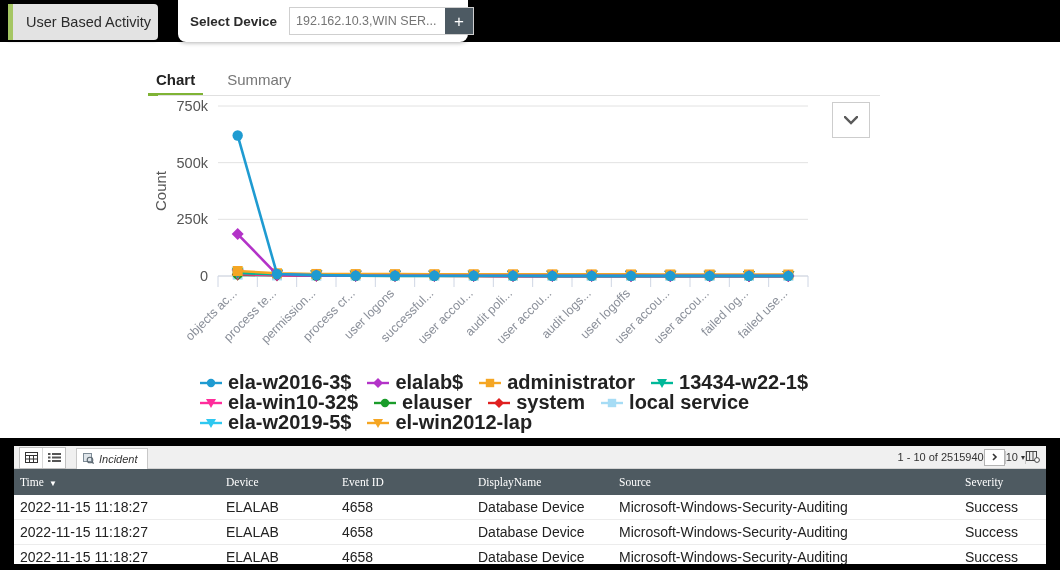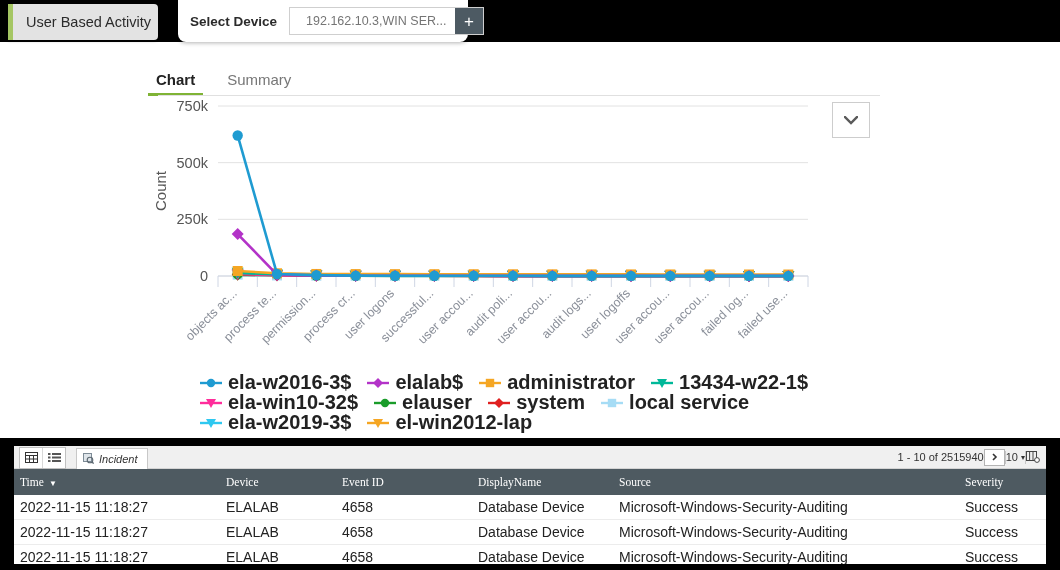--- a/index.html
+++ b/index.html
@@ -65,21 +65,20 @@
   }
   .device-input {
     width: 143px;
     border: none;
     outline: none;
     padding: 0 6px;
     font-size: 12.5px;
     color: #8a8a8a;
     background: #fff;
     font-family: "Liberation Sans", sans-serif;
-    margin-left: 10px;
   }
   .device-add-btn {
     width: 28px;
     background: #4d5a63;
     color: #fff;
     display: flex; align-items: center; justify-content: center;
     font-size: 17px; line-height: 1;
     cursor: pointer;
     user-select: none;
     border: none;
@@ -606,21 +605,21 @@
           </svg>
           <span class="legend-text">local service</span>
         </div>
       </div>
       <div class="legend-row">
         <div class="legend-item">
           <svg width="22" height="14" class="legend-marker">
             <line x1="0" y1="7" x2="22" y2="7" stroke="#2ec8f0" stroke-width="2.4"></line>
             <polygon points="6,3 16,3 11,12" fill="#2ec8f0"></polygon>
           </svg>
-          <span class="legend-text">ela-w2019-3$</span>
+          <span class="legend-text">ela-w2019-5$</span>
         </div>
         <div class="legend-item">
           <svg width="22" height="14" class="legend-marker">
             <line x1="0" y1="7" x2="22" y2="7" stroke="#f5a623" stroke-width="2.4"></line>
             <polygon points="6,3 16,3 11,12" fill="#f5a623"></polygon>
           </svg>
           <span class="legend-text">el-win2012-lap</span>
         </div>
       </div>
     </div>

